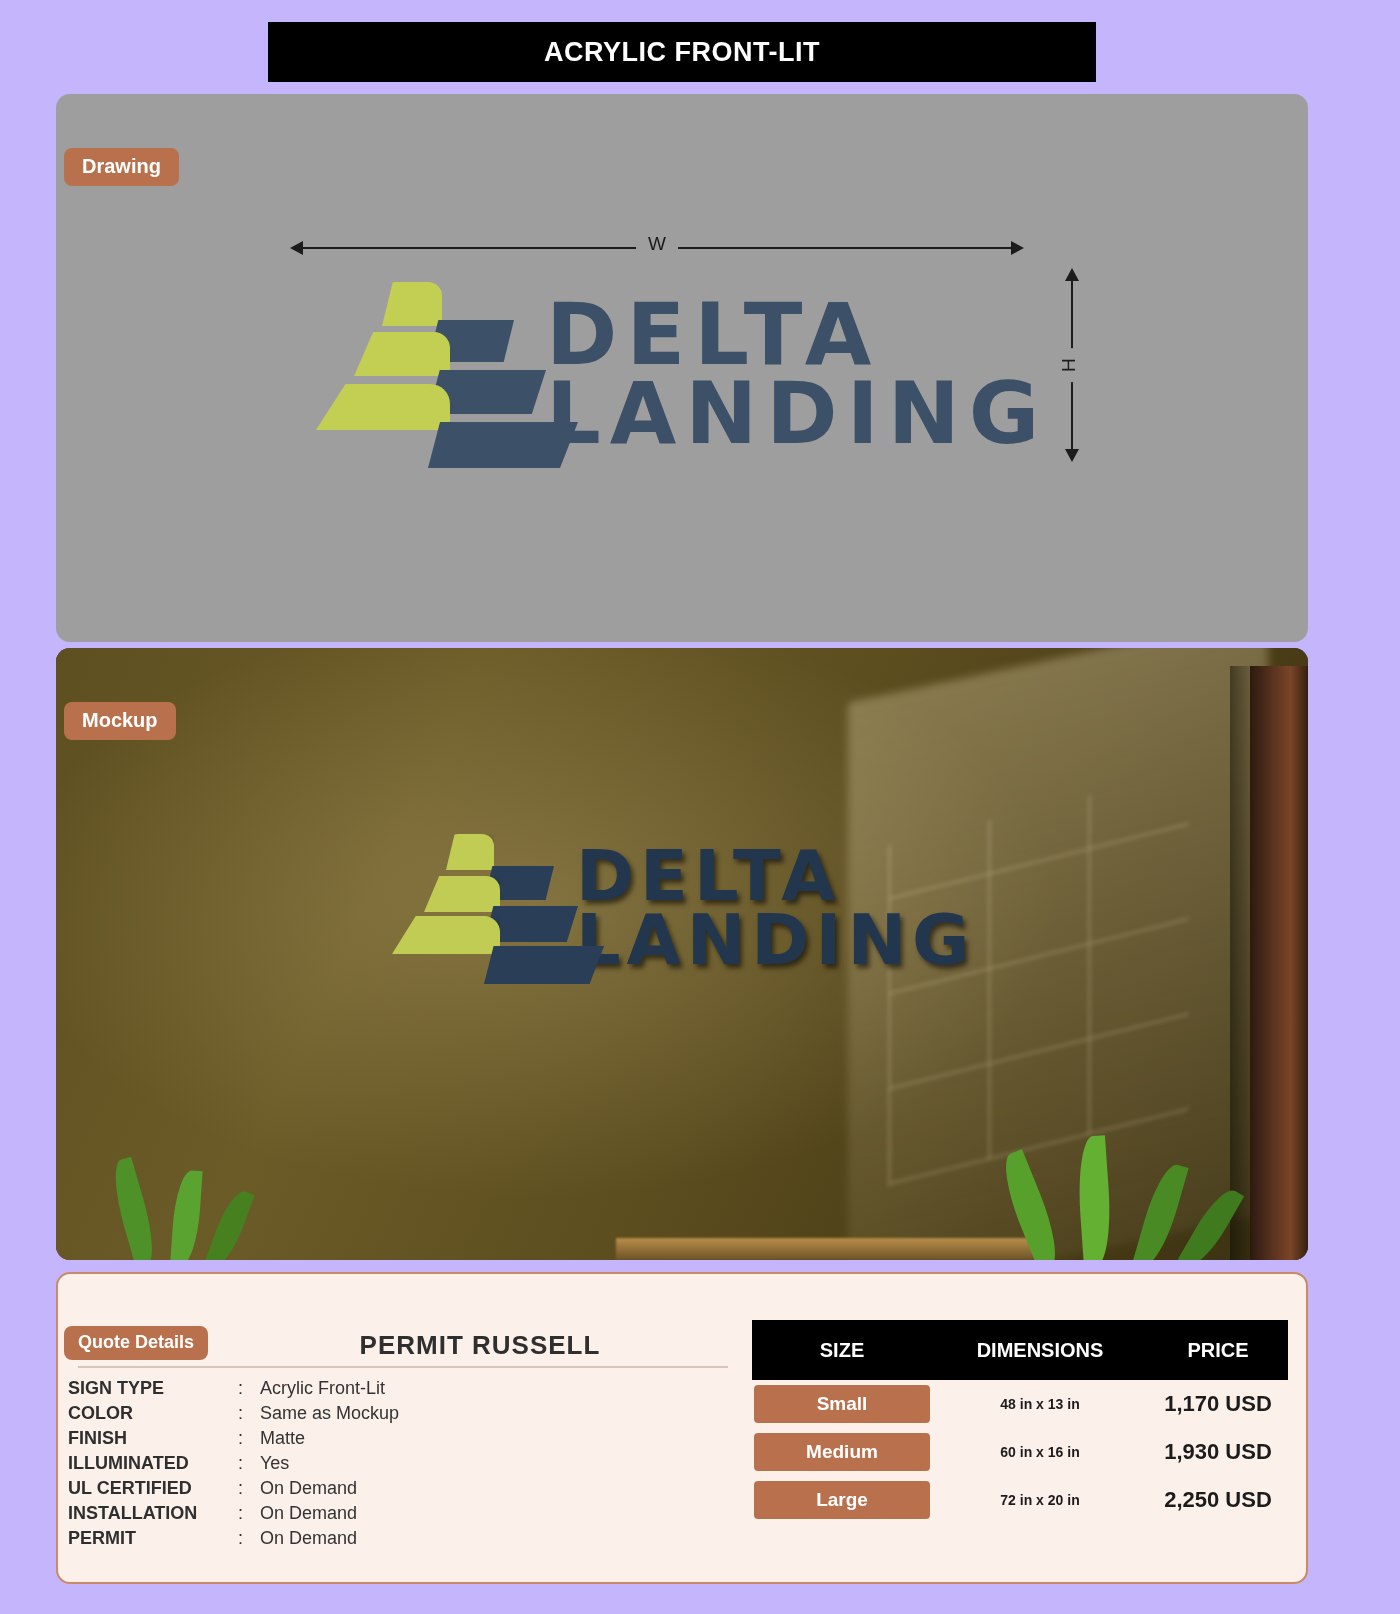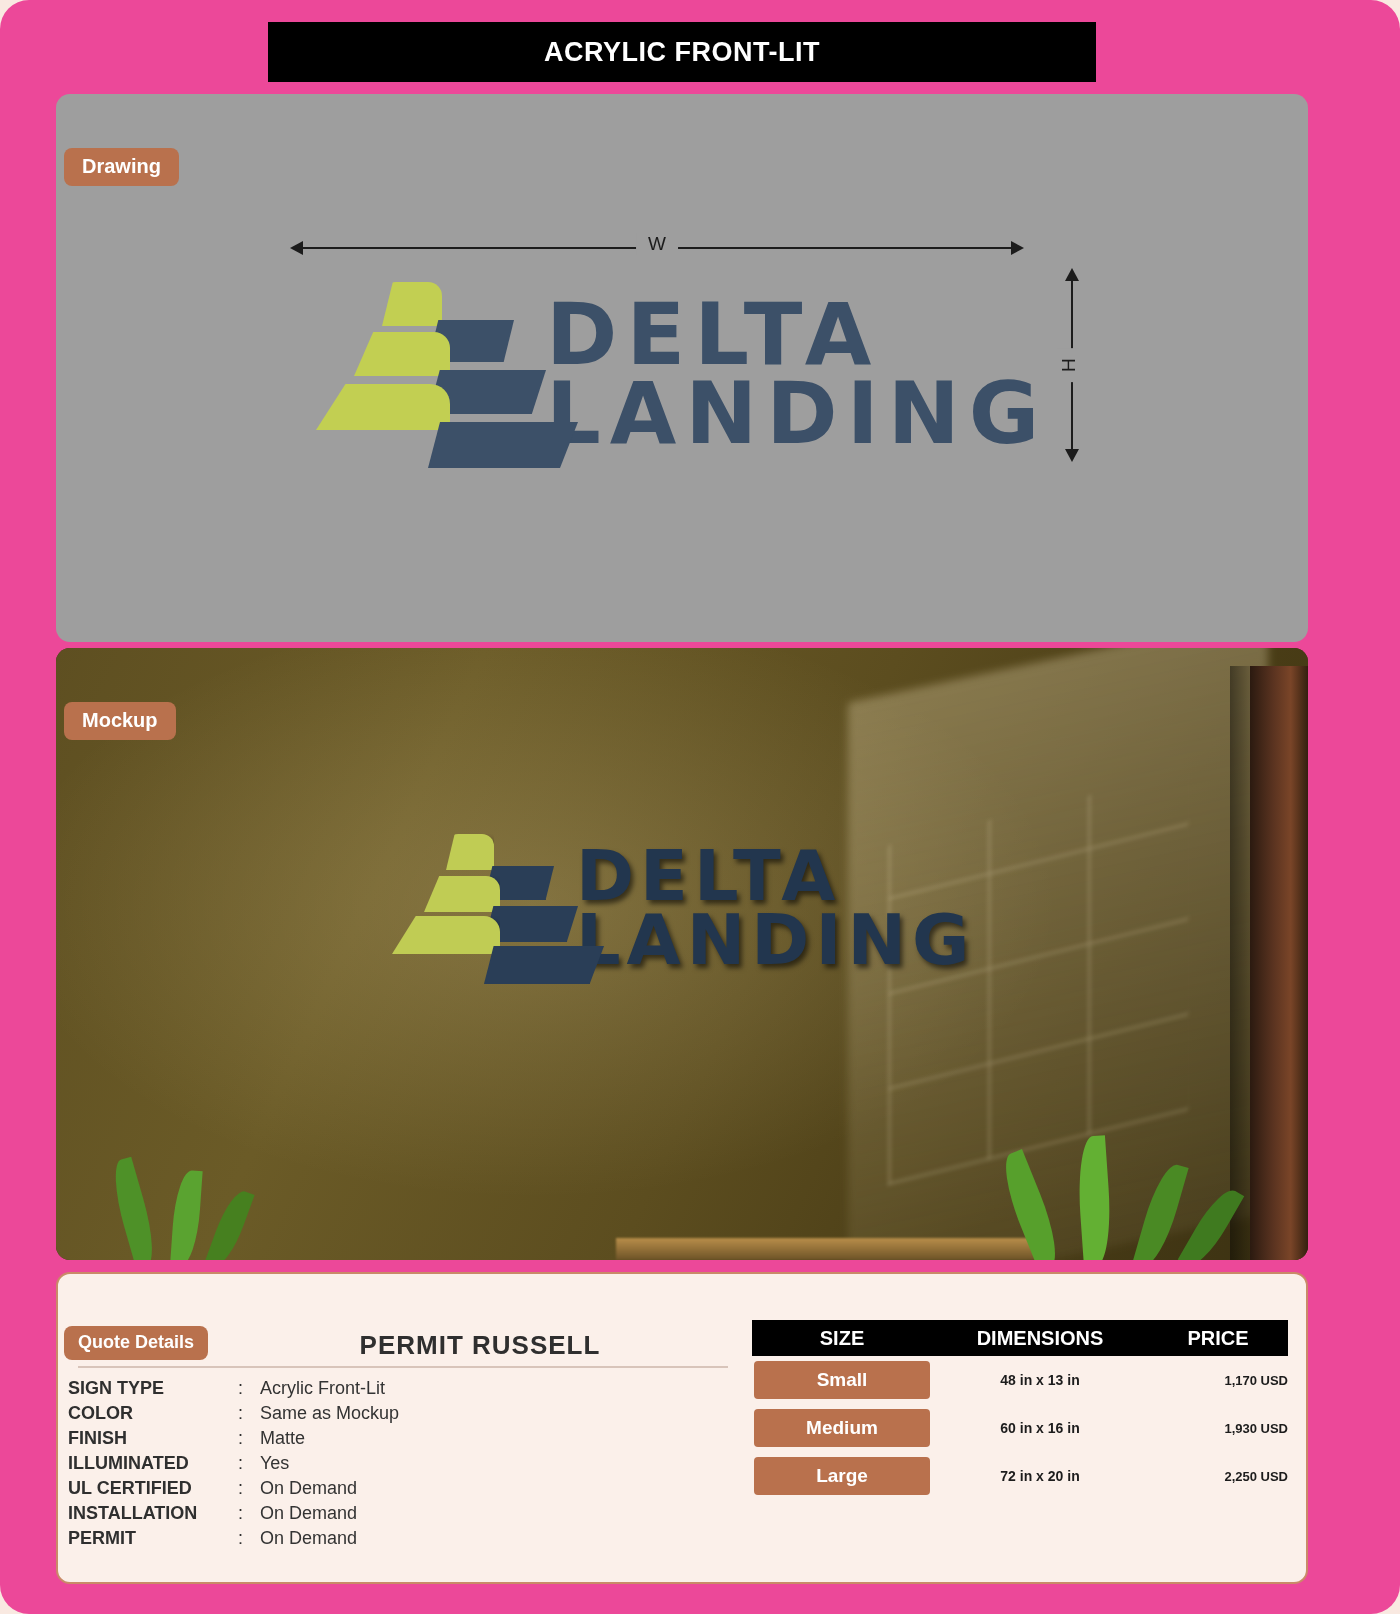--- a/index.html
+++ b/index.html
@@ -5,23 +5,22 @@
   * { box-sizing: border-box; }
   html, body {
     margin: 0; padding: 0;
     width: 1400px; height: 1614px;
     background: #f9e9e1;
     font-family: "Liberation Sans", sans-serif;
   }
   .page {
     position: relative;
     width: 1400px; height: 1614px;
-    background: #ec4899;
+    background: #c4b5fd;
     overflow: hidden;
-    border-radius: 29px;
   }
 
   
   .title-bar {
     position: absolute;
     left: 268px; top: 22px;
     width: 828px; height: 60px;
     background: #000000;
     display: flex; align-items: center; justify-content: center;
   }
@@ -280,21 +279,21 @@
 
   
   .price-table {
     position: absolute;
     left: 752px; top: 1320px;
     width: 536px;
   }
   .pt-head {
     display: flex;
     background: #000000;
-    height: 36px;
+    height: 60px;
     align-items: center;
   }
   .pt-head div {
     color: #ffffff;
     font-size: 20px;
     font-weight: bold;
     text-align: center;
   }
   .pt-row {
     display: flex;
@@ -317,22 +316,22 @@
   }
   .pt-dim {
     width: 216px;
     text-align: center;
     font-size: 14px;
     font-weight: bold;
     color: #1c1c1c;
   }
   .pt-price {
     width: 140px;
-    text-align: right;
-    font-size: 13px;
+    text-align: center;
+    font-size: 22px;
     font-weight: bold;
     color: #1c1c1c;
   }
   .pt-head .h-size { width: 180px; }
   .pt-head .h-dim { width: 216px; }
   .pt-head .h-price { width: 140px; }
 </style>
 </head>
 <body>
 

